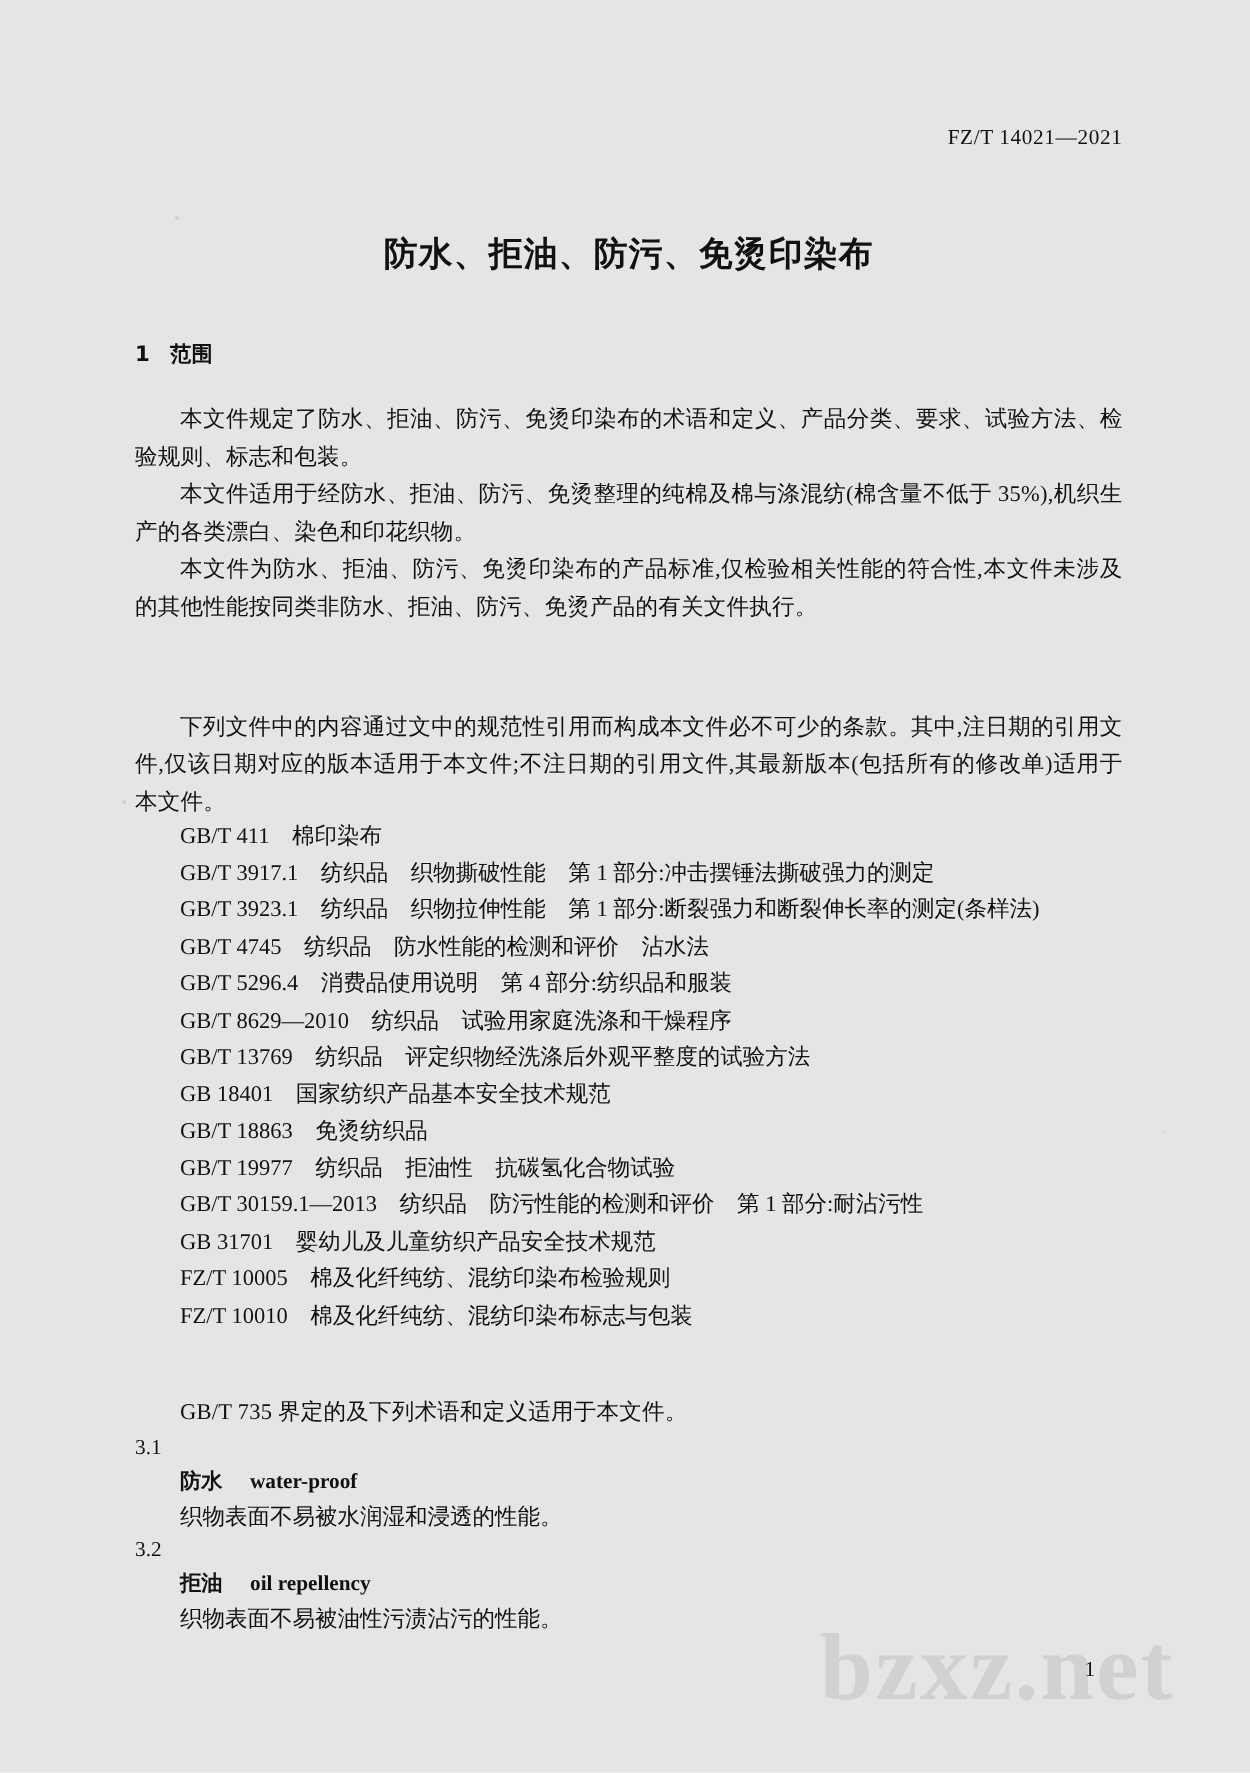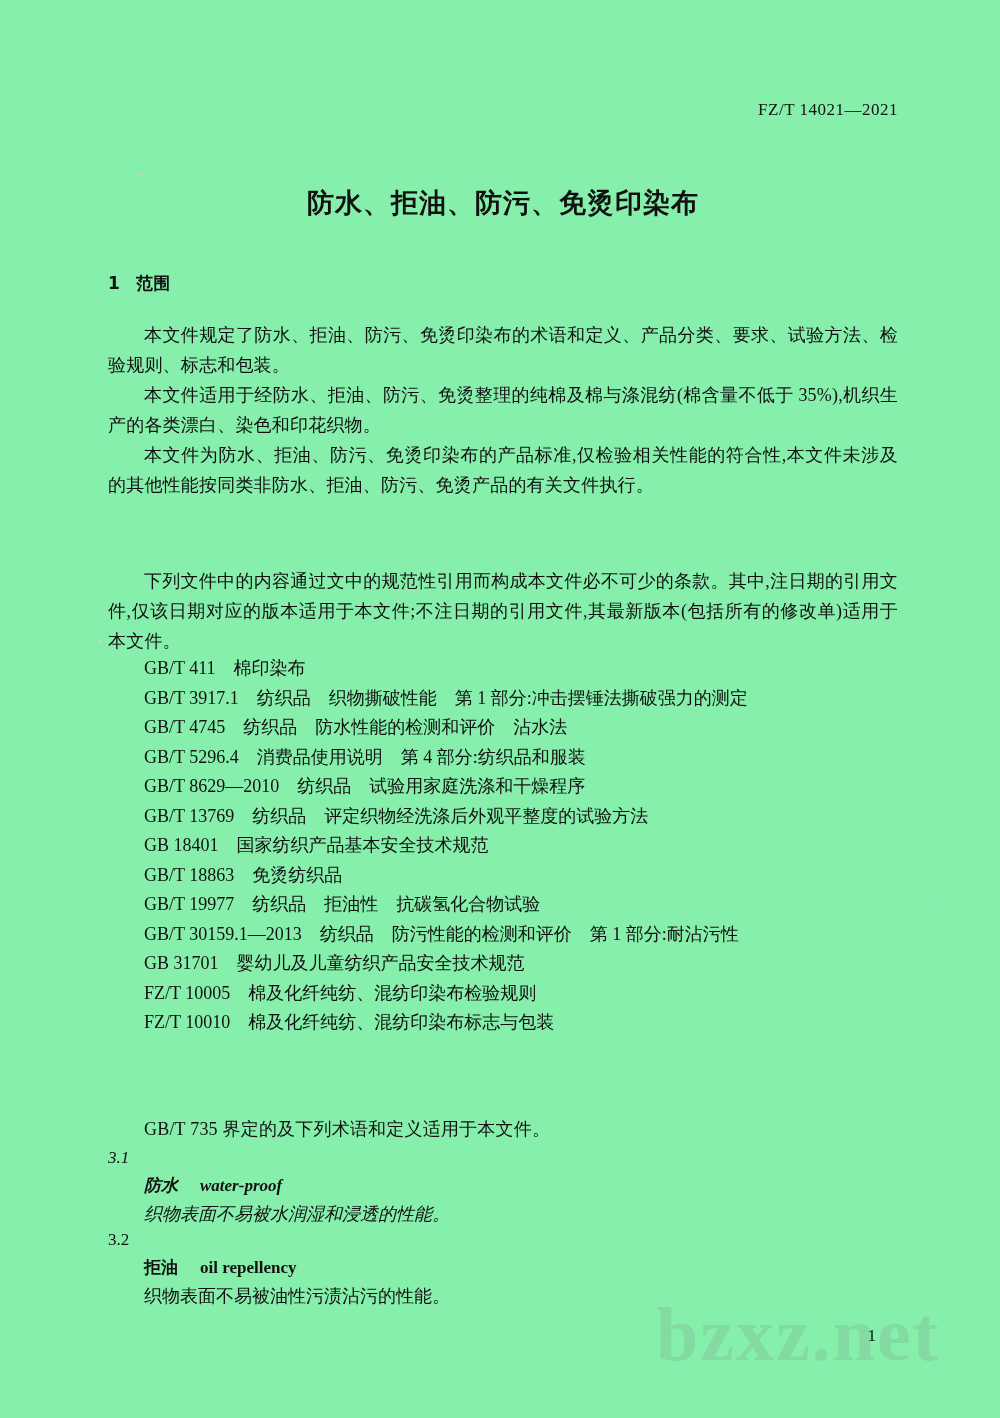--- a/index.html
+++ b/index.html
@@ -11,21 +11,21 @@
     width: 1000px;
     height: 1418px;
     position: relative;
     font-family: "Liberation Serif", "DejaVu Serif", serif;
     color: #111111;
     overflow: hidden;
   }
   .page {
     position: absolute;
     inset: 0;
-    background: #86efac;
+    background: #e5e5e5;
   }
   .content {
     position: absolute;
     left: 108px;
     top: 0;
     width: 790px;
     height: 1418px;
   }
   .header-code {
     position: absolute;
@@ -148,39 +148,40 @@
     </div>
 
 
     <div class="blk" style="top:566px;">
       <p class="body-text indent">下列文件中的内容通过文中的规范性引用而构成本文件必不可少的条款。其中,注日期的引用文件,仅该日期对应的版本适用于本文件;不注日期的引用文件,其最新版本(包括所有的修改单)适用于本文件。</p>
     </div>
 
     <div class="blk" style="top:654px;">
       <div class="ref-line">GB/T 411　棉印染布</div>
       <div class="ref-line">GB/T 3917.1　纺织品　织物撕破性能　第 1 部分:冲击摆锤法撕破强力的测定</div>
+      <div class="ref-line">GB/T 3923.1　纺织品　织物拉伸性能　第 1 部分:断裂强力和断裂伸长率的测定(条样法)</div>
       <div class="ref-line">GB/T 4745　纺织品　防水性能的检测和评价　沾水法</div>
       <div class="ref-line">GB/T 5296.4　消费品使用说明　第 4 部分:纺织品和服装</div>
       <div class="ref-line">GB/T 8629—2010　纺织品　试验用家庭洗涤和干燥程序</div>
       <div class="ref-line">GB/T 13769　纺织品　评定织物经洗涤后外观平整度的试验方法</div>
       <div class="ref-line">GB 18401　国家纺织产品基本安全技术规范</div>
       <div class="ref-line">GB/T 18863　免烫纺织品</div>
       <div class="ref-line">GB/T 19977　纺织品　拒油性　抗碳氢化合物试验</div>
       <div class="ref-line">GB/T 30159.1—2013　纺织品　防污性能的检测和评价　第 1 部分:耐沾污性</div>
       <div class="ref-line">GB 31701　婴幼儿及儿童纺织产品安全技术规范</div>
       <div class="ref-line">FZ/T 10005　棉及化纤纯纺、混纺印染布检验规则</div>
       <div class="ref-line">FZ/T 10010　棉及化纤纯纺、混纺印染布标志与包装</div>
     </div>
 
 
     <div class="blk" style="top:1114px;">
       <p class="body-text indent">GB/T 735 界定的及下列术语和定义适用于本文件。</p>
     </div>
 
-    <div class="blk" style="top:1144px;font-style:italic;">
+    <div class="blk" style="top:1144px;">
       <div class="term-num">3.1</div>
       <div class="term-name"><span>防水</span><span class="eng">water-proof</span></div>
       <div class="term-def">织物表面不易被水润湿和浸透的性能。</div>
     </div>
 
     <div class="blk" style="top:1226px;">
       <div class="term-num">3.2</div>
       <div class="term-name"><span>拒油</span><span class="eng">oil repellency</span></div>
       <div class="term-def">织物表面不易被油性污渍沾污的性能。</div>
     </div>

